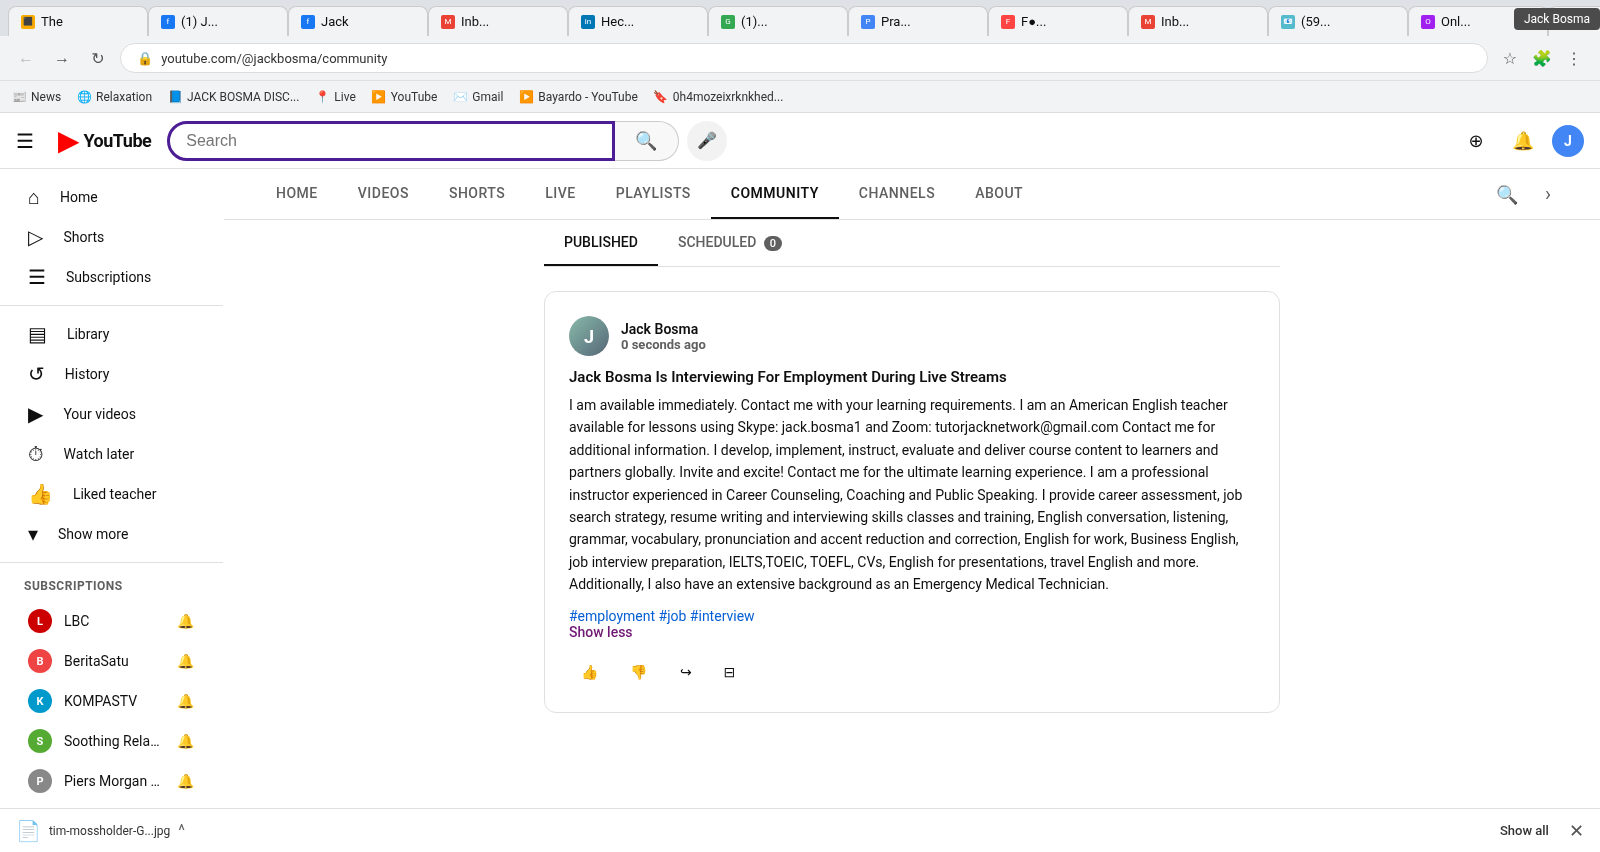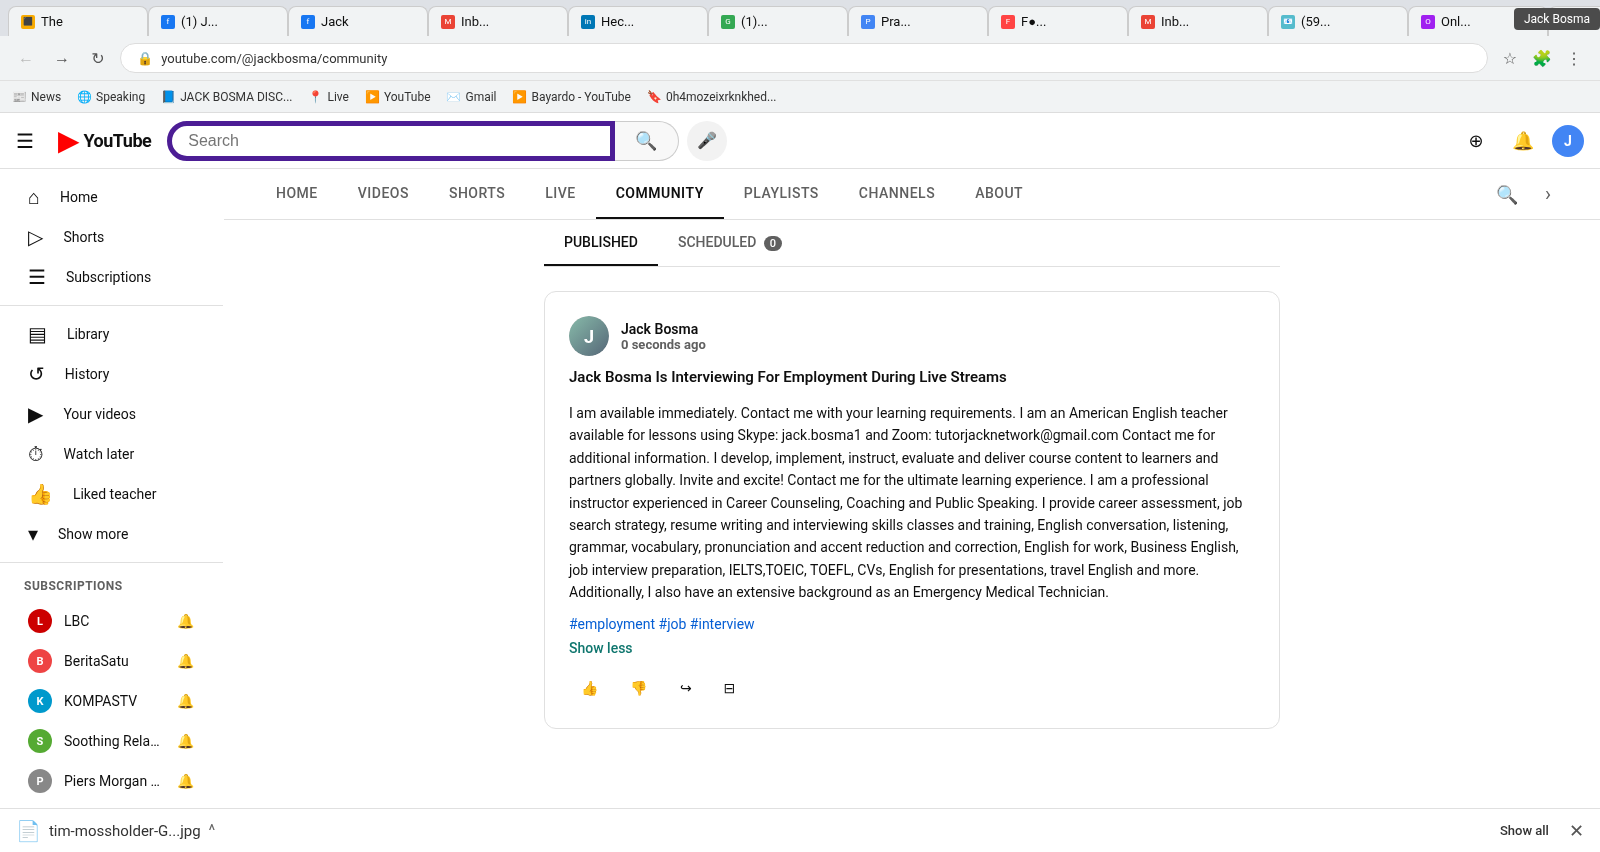--- a/index.html
+++ b/index.html
@@ -25,21 +25,21 @@
 
     
     .yt-app { display: flex; flex-direction: column; height: calc(100vh - 112px); }
     .yt-header { display: flex; align-items: center; padding: 0 16px; height: 56px; border-bottom: 1px solid #e0e0e0; gap: 16px; position: sticky; top: 0; background: #fff; z-index: 100; }
     .yt-logo { display: flex; align-items: center; gap: 4px; cursor: pointer; }
     .yt-logo-icon { color: #ff0000; font-size: 28px; }
     .yt-logo-text { font-size: 18px; font-weight: bold; letter-spacing: -0.5px; color: #0f0f0f; }
     .hamburger { font-size: 20px; cursor: pointer; color: #0f0f0f; margin-right: 8px; }
 
     .search-bar { flex: 1; display: flex; align-items: center; max-width: 560px; }
-    .search-input-wrap { flex: 1; display: flex; border: 5px solid #4c1d95; border-radius: 24px 0 0 24px; padding: 0 16px; height: 40px; }
+    .search-input-wrap { flex: 1; display: flex; border: 3px solid #4c1d95; border-radius: 24px 0 0 24px; padding: 0 16px; height: 40px; }
     .search-input { border: none; outline: none; font-size: 16px; width: 100%; }
     .search-btn { width: 64px; height: 40px; background: #f8f8f8; border: 1px solid #ccc; border-left: none; border-radius: 0 24px 24px 0; cursor: pointer; display: flex; align-items: center; justify-content: center; font-size: 18px; color: #555; }
     .mic-btn { width: 40px; height: 40px; border-radius: 50%; background: #f2f2f2; border: none; cursor: pointer; display: flex; align-items: center; justify-content: center; font-size: 16px; margin-left: 8px; }
 
     .yt-header-right { display: flex; align-items: center; gap: 8px; margin-left: auto; }
     .icon-btn { width: 40px; height: 40px; border-radius: 50%; display: flex; align-items: center; justify-content: center; cursor: pointer; font-size: 18px; color: #0f0f0f; border: none; background: none; }
     .avatar { width: 32px; height: 32px; border-radius: 50%; background: #4285f4; display: flex; align-items: center; justify-content: center; color: #fff; font-size: 14px; font-weight: bold; cursor: pointer; }
 
     .yt-body { display: flex; flex: 1; overflow: hidden; }
 
@@ -70,32 +70,32 @@
     .comm-tab { padding: 14px 20px; font-size: 14px; font-weight: 500; color: #606060; cursor: pointer; border-bottom: 2px solid transparent; white-space: nowrap; }
     .comm-tab.active { color: #0f0f0f; border-bottom: 2px solid #0f0f0f; }
     .comm-tab .badge { background: #606060; color: #fff; border-radius: 8px; padding: 1px 6px; font-size: 11px; margin-left: 4px; }
 
     
     .post-card { border: 1px solid #e0e0e0; border-radius: 12px; padding: 24px; margin: 24px 0; }
     .post-header { display: flex; align-items: center; gap: 12px; margin-bottom: 12px; }
     .post-avatar { width: 40px; height: 40px; border-radius: 50%; background: #ccc; overflow: hidden; flex-shrink: 0; }
     .post-author { font-size: 14px; font-weight: 600; color: #0f0f0f; }
     .post-time { font-size: 13px; color: #606060; font-weight: bold; }
-    .post-title { font-size: 15px; font-weight: 600; margin-bottom: 16px; }
+    .post-title { font-size: 15px; font-weight: 600; margin-bottom: 8px; }
     .post-body { font-size: 14px; line-height: 1.6; color: #0f0f0f; }
     .post-hashtags { margin-top: 12px; color: #065fd4; font-size: 14px; }
-    .show-less { margin-top: 8px; font-size: 14px; color: #0f766e; cursor: pointer; font-weight: 500; }
+    .show-less { margin-top: 0; font-size: 14px; color: #701a75; cursor: pointer; font-weight: 500; }
     .post-actions { display: flex; align-items: center; gap: 8px; margin-top: 16px; }
     .action-btn { display: flex; align-items: center; gap: 4px; padding: 8px 12px; border-radius: 20px; border: none; background: none; cursor: pointer; font-size: 14px; color: #0f0f0f; }
 
     
     .download-bar { position: fixed; bottom: 0; left: 0; right: 0; height: 44px; background: #fff; border-top: 1px solid #e0e0e0; display: flex; align-items: center; padding: 0 16px; z-index: 200; }
     .download-item { display: flex; align-items: center; gap: 8px; }
     .download-file-icon { font-size: 20px; color: #1a73e8; }
-    .download-filename { font-size: 15px; color: #333; }
+    .download-filename { font-size: 12px; color: #333; }
     .download-chevron { font-size: 16px; color: #666; cursor: pointer; }
     .download-bar-right { margin-left: auto; display: flex; align-items: center; gap: 8px; }
     .show-all-btn { font-size: 13px; color: #333; cursor: pointer; padding: 6px 12px; border-radius: 4px; font-weight: 500; }
     .download-close { font-size: 18px; color: #555; cursor: pointer; }
 
     
     .profile-tooltip { position: fixed; top: 8px; right: 0; background: #4b4b4b; color: #fff; padding: 4px 10px; border-radius: 4px; font-size: 12px; z-index: 300; }
   </style>
 </head>
 <body>
@@ -169,21 +169,21 @@
     </div>
   </div>
 
   <div class="browser-bookmarks">
     <div class="bookmark-item">
       <span>📰</span>
       <span>News</span>
     </div>
     <div class="bookmark-item">
       <span>🌐</span>
-      <span>Speaking</span>
+      <span>Relaxation</span>
     </div>
     <div class="bookmark-item">
       <span>📘</span>
       <span>JACK BOSMA DISC...</span>
     </div>
     <div class="bookmark-item">
       <span>📍</span>
       <span>Live</span>
     </div>
     <div class="bookmark-item">
@@ -311,22 +311,22 @@
       </div>
     </div>
 
     <div class="main-content">
 
       <div class="channel-nav">
         <div class="channel-nav-item">HOME</div>
         <div class="channel-nav-item">VIDEOS</div>
         <div class="channel-nav-item">SHORTS</div>
         <div class="channel-nav-item">LIVE</div>
+        <div class="channel-nav-item">PLAYLISTS</div>
         <div class="channel-nav-item active">COMMUNITY</div>
-        <div class="channel-nav-item">PLAYLISTS</div>
         <div class="channel-nav-item">CHANNELS</div>
         <div class="channel-nav-item">ABOUT</div>
         <div class="channel-nav-search">
           <span>🔍</span>
         </div>
         <div class="channel-nav-arrow">›</div>
       </div>
 
       <div class="community-wrap">
 

